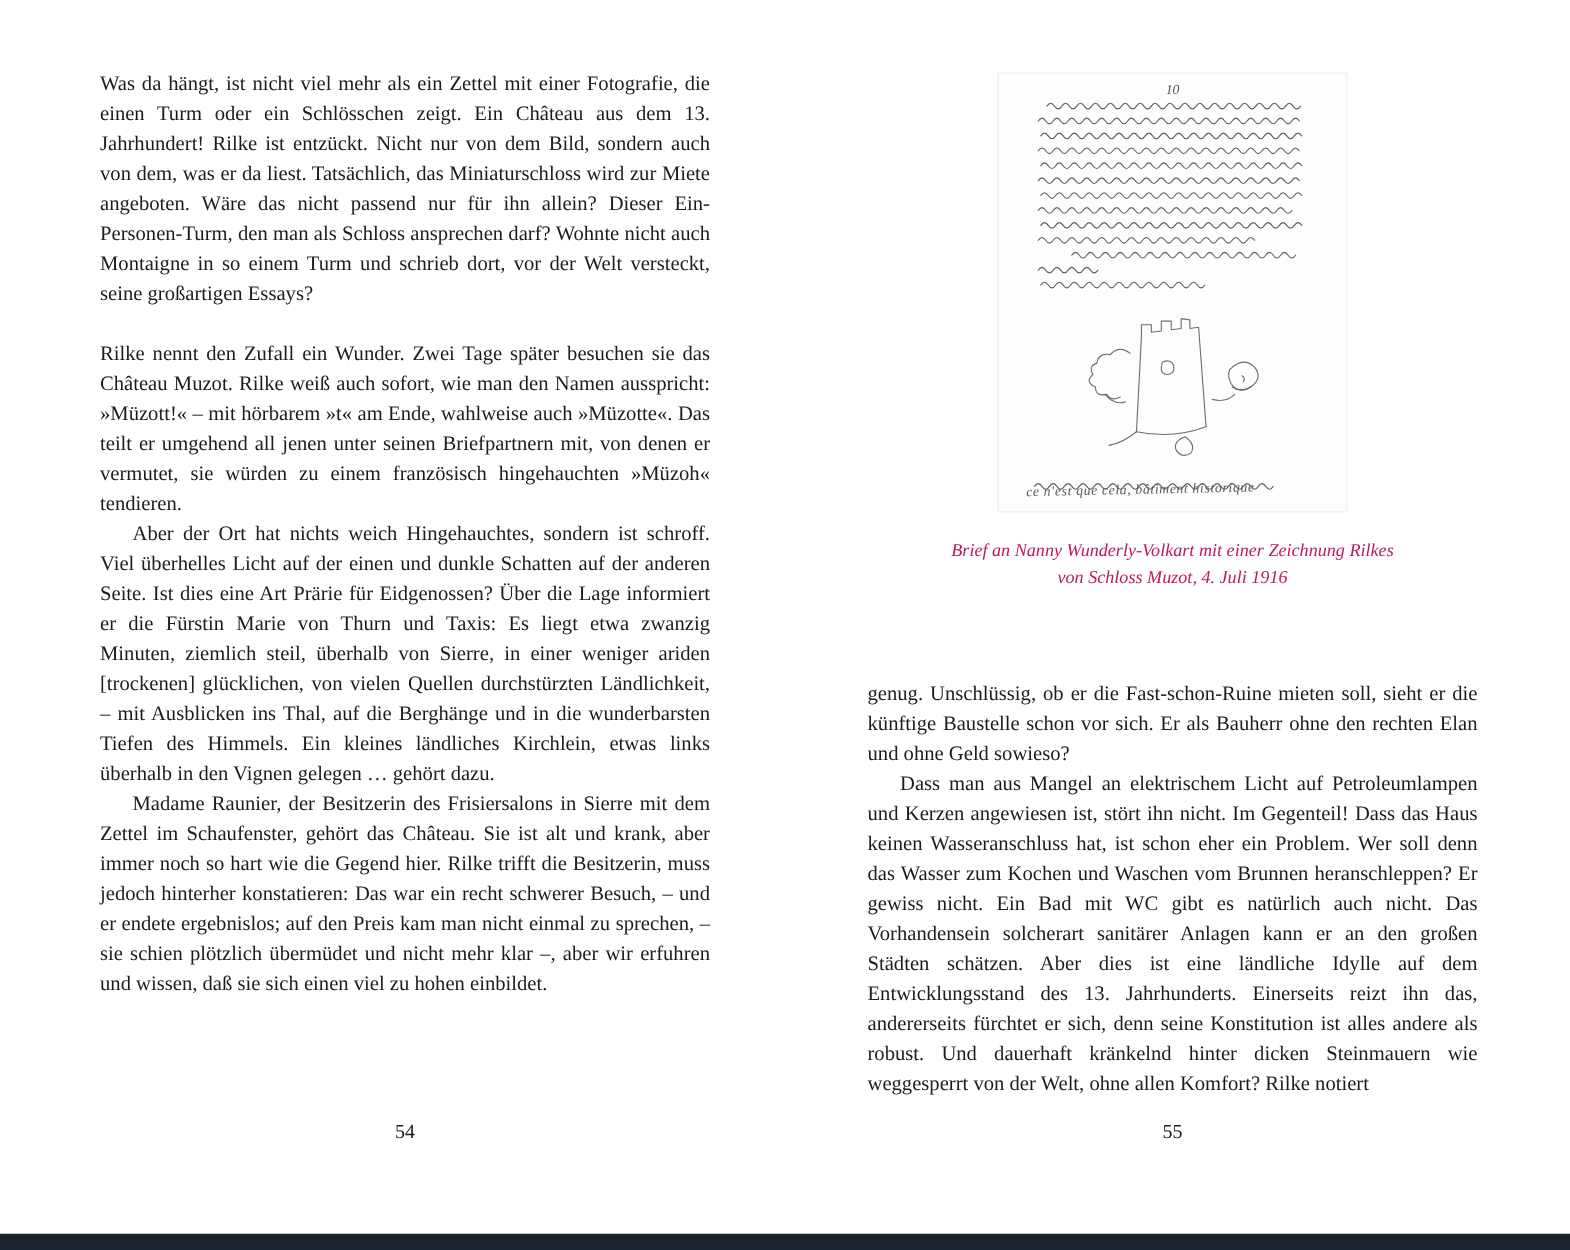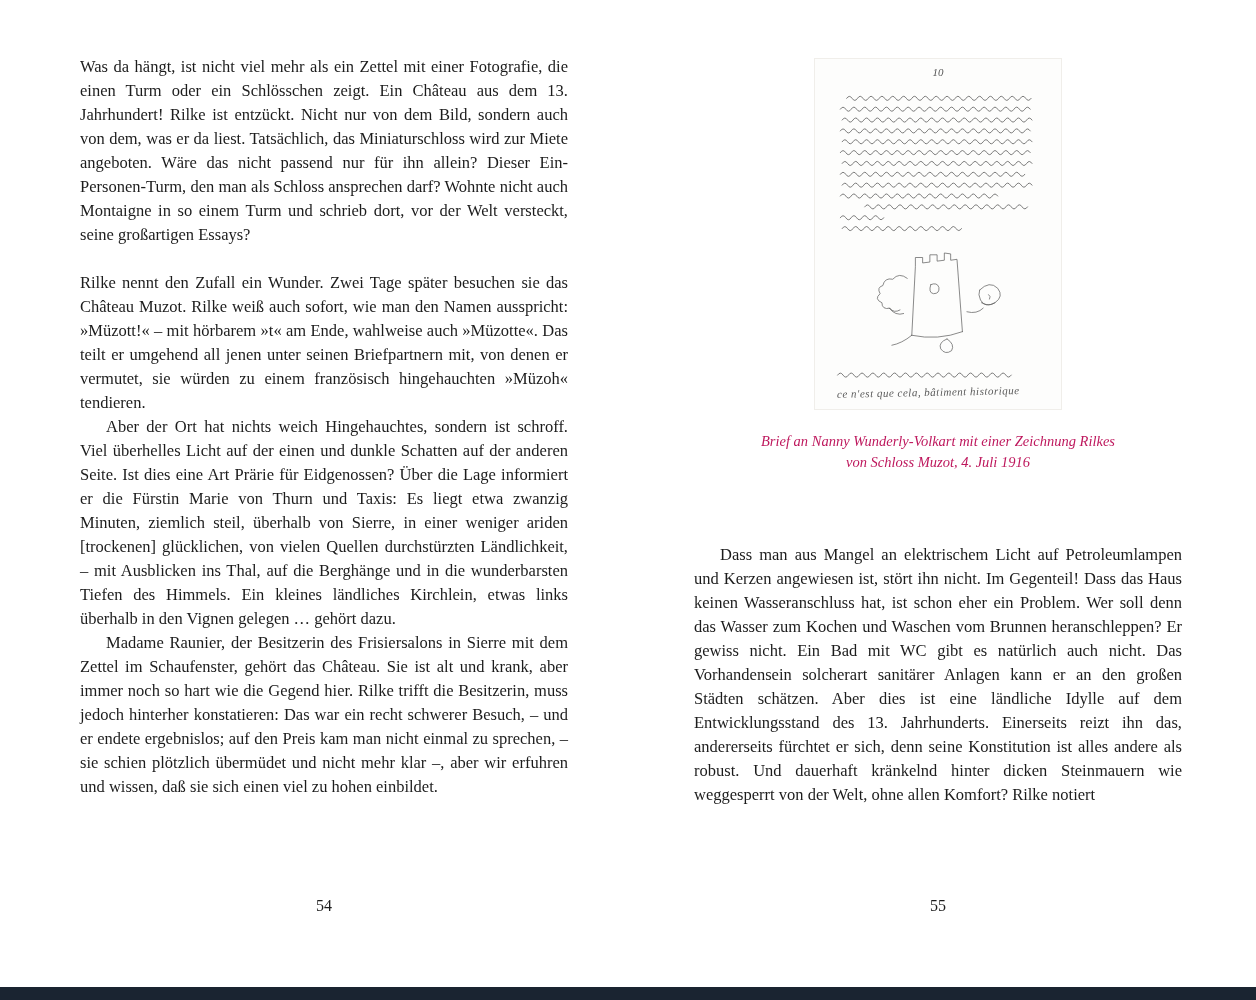--- a/index.html
+++ b/index.html
@@ -16,21 +16,21 @@
     margin:0;text-align:justify;
     font-size:16.5px;line-height:24px;
     -webkit-hyphens:auto;hyphens:auto;
   }
   .body-text p.indent{text-indent:26px;}
   .body-text p.gap{margin-top:24px;}
   .it{}
 
   
   .letter{
-    position:relative;width:248px;height:352px;margin:3px auto 0;
+    position:relative;width:280px;height:352px;margin:3px auto 0;
     background:#fdfdfc;border:1px solid #f0eeea;box-sizing:border-box;
   }
   .letter-number{
     position:absolute;top:7px;left:0;right:0;text-align:center;
     font-size:11px;font-style:italic;color:#555;
   }
   .letter-closing{
     position:absolute;left:22px;bottom:11px;
     font-size:11px;font-style:italic;color:#5a5a5a;
     letter-spacing:.5px;transform:rotate(-1.2deg);white-space:nowrap;
@@ -109,20 +109,21 @@
           </svg>
         <div class="letter-closing">ce n'est que cela, bâtiment historique</div>
       </div>
       <figcaption>
         <span>Brief an Nanny Wunderly-Volkart mit einer Zeichnung Rilkes</span><br>
         <span>von Schloss Muzot, 4. Juli 1916</span>
       </figcaption>
     </figure>
 
     <div class="body-text right-text">
+        <p><span>genug. Unschlüssig, ob er die Fast-schon-Ruine mieten soll, sieht er die künftige Baustelle schon vor sich. Er als Bauherr ohne den rechten Elan und ohne Geld sowieso?</span></p>
         <p class="indent"><span>Dass man aus Mangel an elektrischem Licht auf Petroleumlampen und Kerzen angewiesen ist, stört ihn nicht. Im Gegenteil! Dass das Haus keinen Wasseranschluss hat, ist schon eher ein Problem. Wer soll denn das Wasser zum Kochen und Waschen vom Brunnen heranschleppen? Er gewiss nicht. Ein Bad mit WC gibt es natürlich auch nicht. Das Vorhandensein solcherart sanitärer Anlagen kann er an den großen Städten schätzen. Aber dies ist eine ländliche Idylle auf dem Entwicklungsstand des 13. Jahrhunderts. Einerseits reizt ihn das, andererseits fürchtet er sich, denn seine Konstitution ist alles andere als robust. Und dauerhaft kränkelnd hinter dicken Steinmauern wie weggesperrt von der Welt, ohne allen Komfort? Rilke notiert</span></p>
       </div>
   </div>
 
   <div class="folio folio-left">54</div>
   <div class="folio folio-right">55</div>
 
   <div class="bottom-strip" style="background: rgb(26, 36, 49);"></div>
 </div>
 

